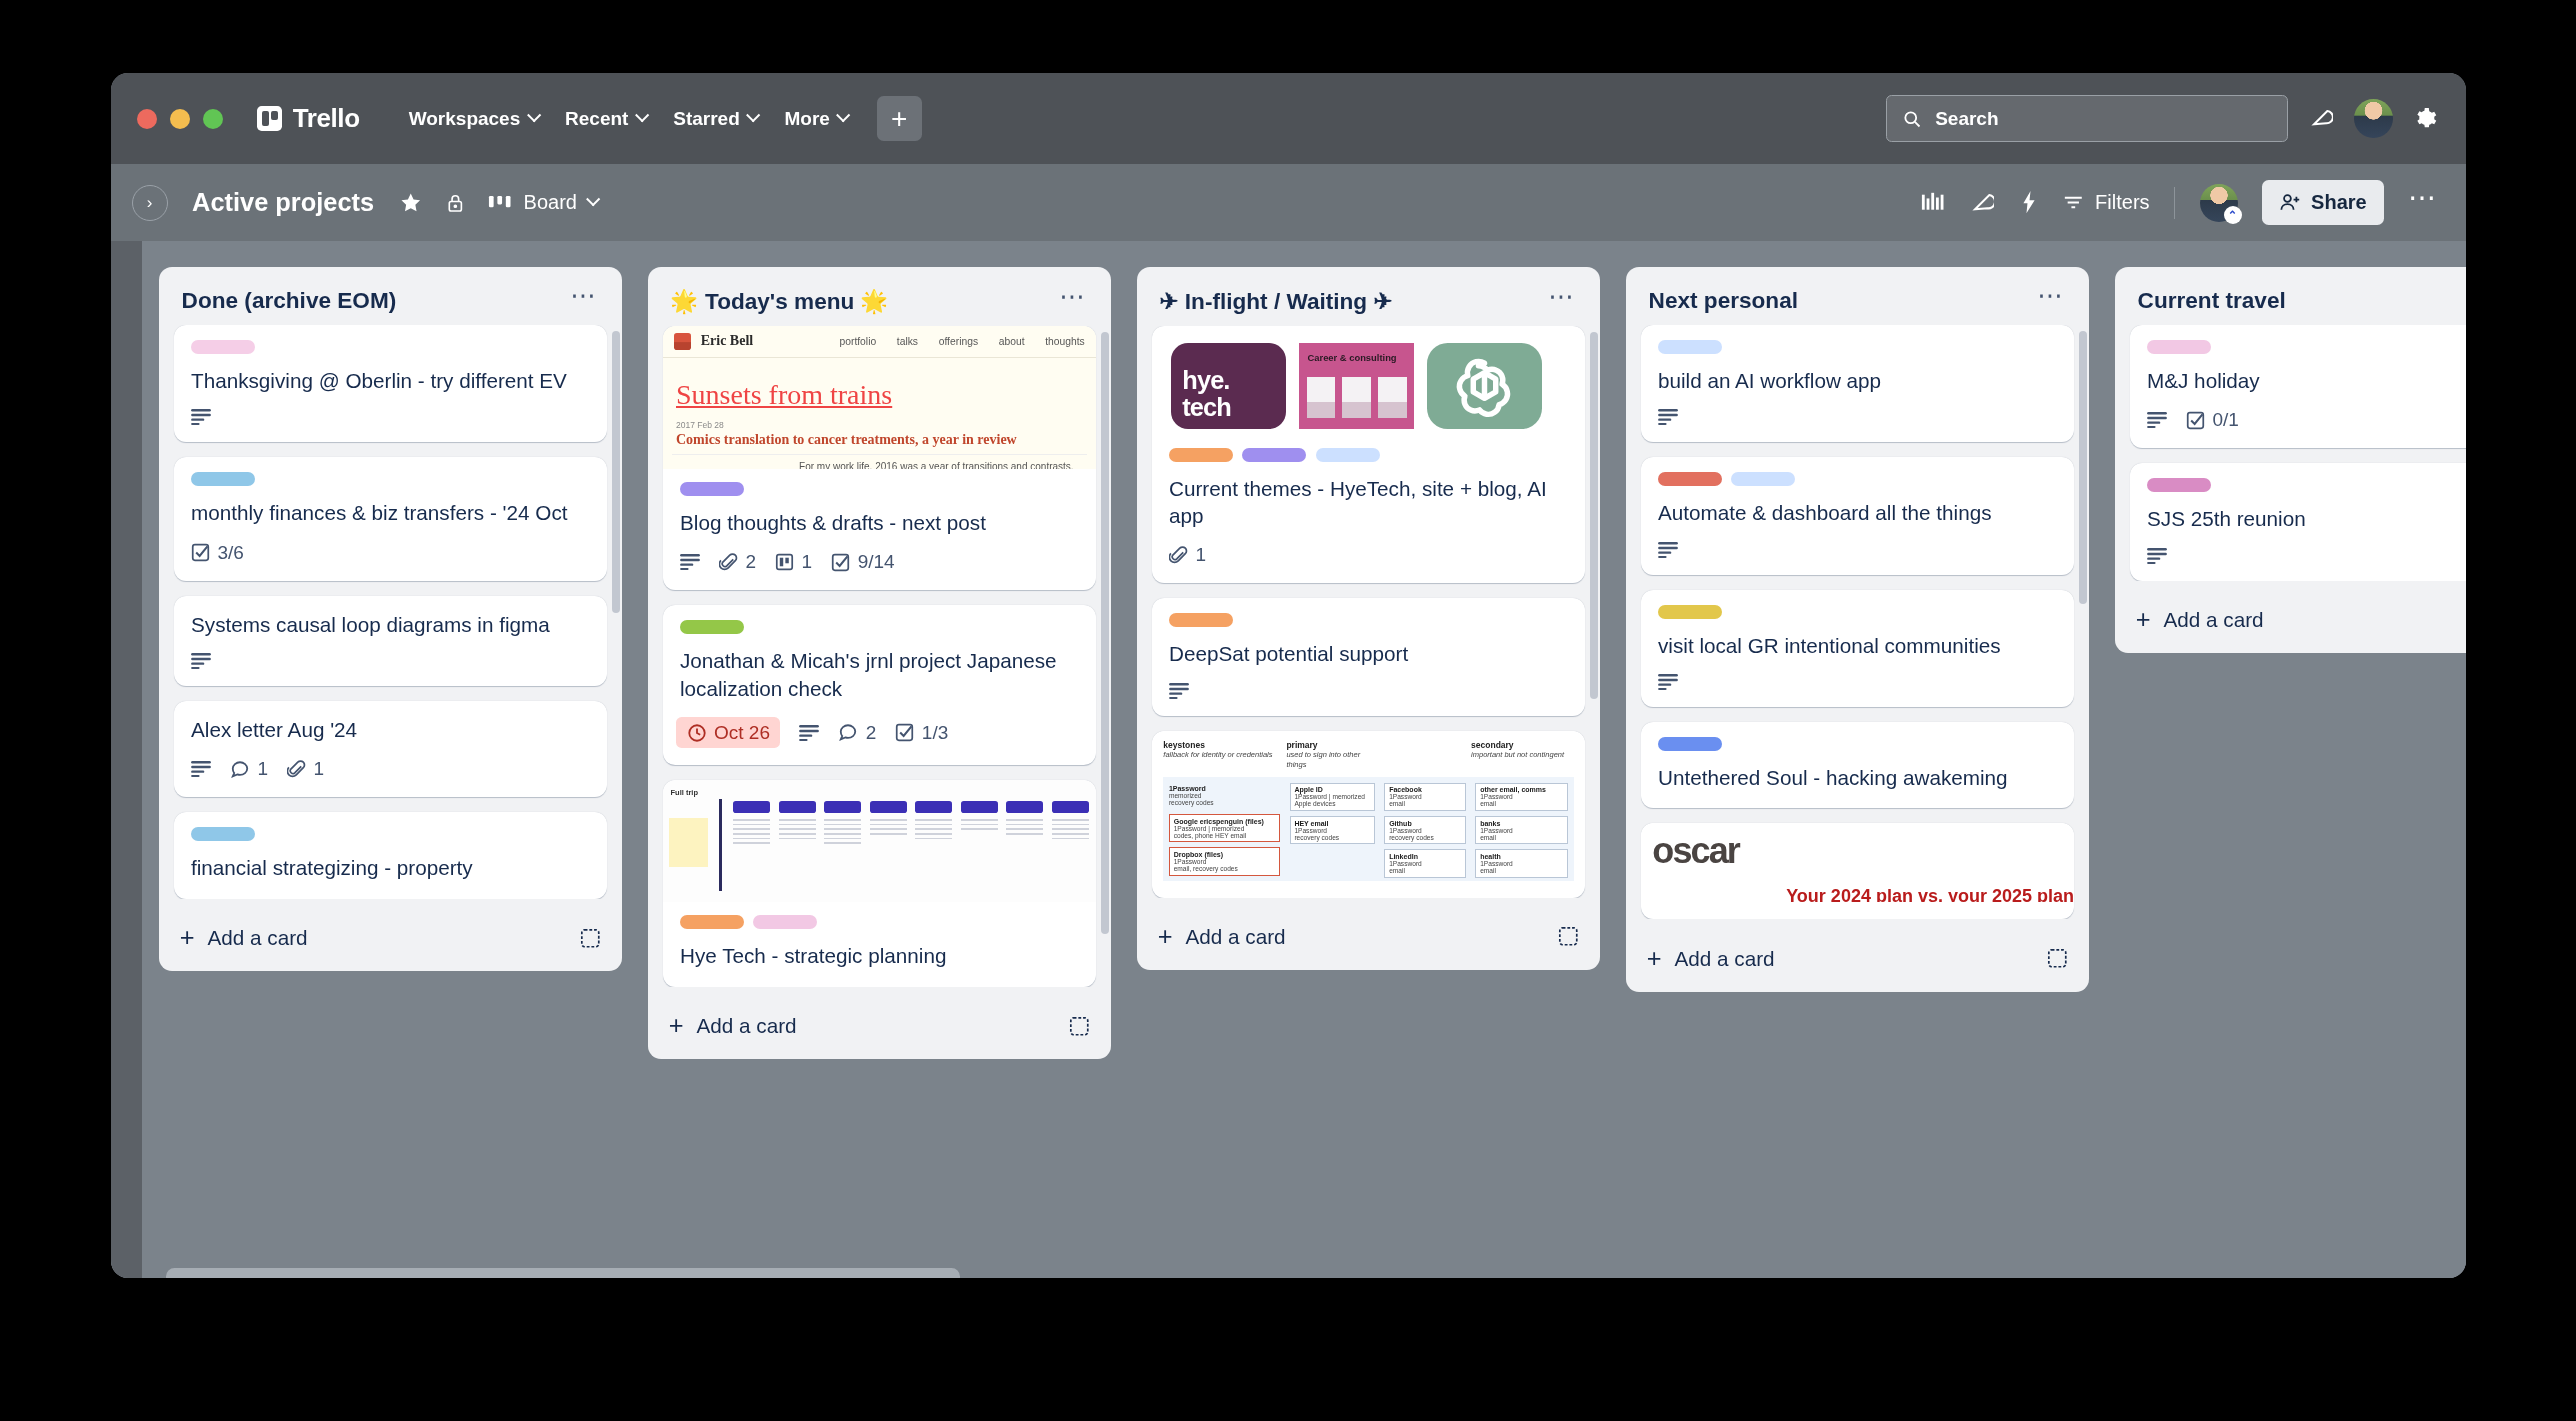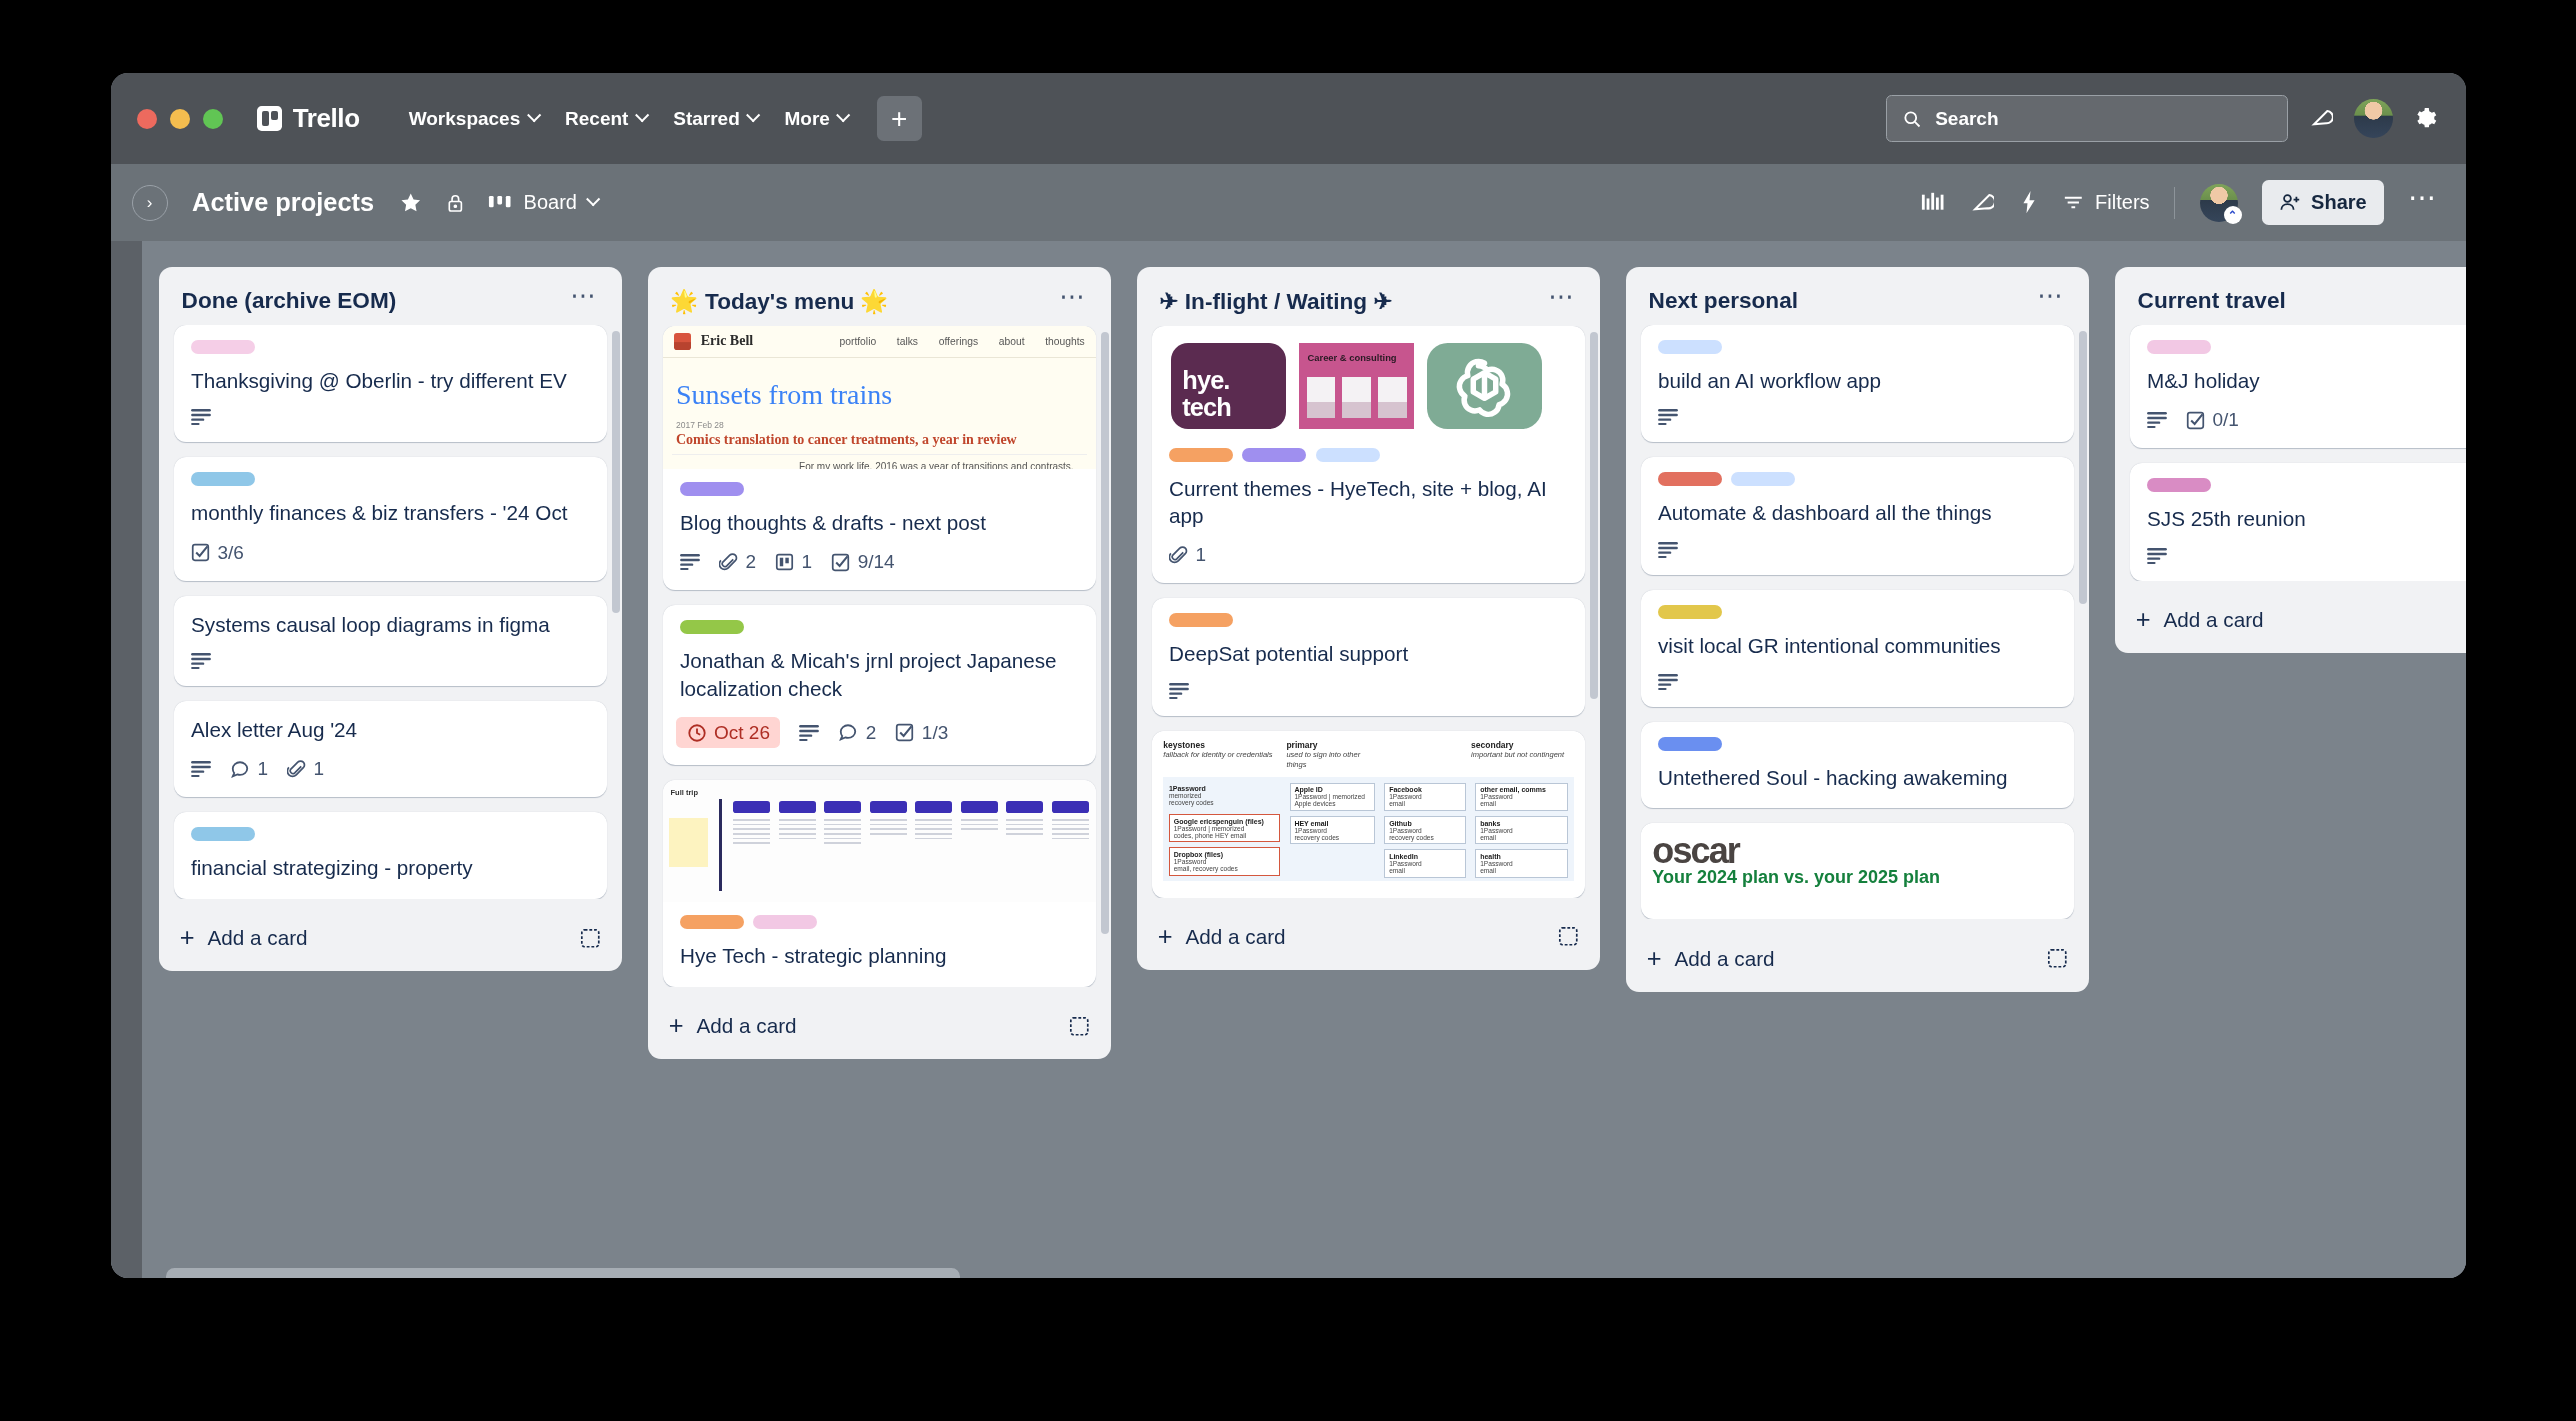--- a/index.html
+++ b/index.html
@@ -222,22 +222,22 @@
 
   
   .cover { width: 100%; height: 143px; background: #fffdf2; position: relative;
            overflow: hidden; border-radius: 12.2px 12.2px 0 0;}
   .ebhead { height: 32px; background: #fffdf2; border-bottom: 0.9px solid #eae6d6;
             display: flex; align-items: center; padding: 0 11.3px; gap: 9.4px; }
   .ebcup { width: 17px; height: 17px; border-radius: 2.8px;
            background: linear-gradient(180deg,#d8543d 0 55%, #b8432f 56% 100%); }
   .ebname { font-family: "Liberation Serif", serif; font-weight: 700; font-size: 14px; color: #2b2b2b; }
   .ebnav { margin-left: auto; display: flex; gap: 20.7px; font-size: 10.3px; color: #575757; text-align: center; }
-  .ebtitle { font-family: "Liberation Serif", serif; font-size: 28px; color: #3b82f6;
-             padding: 20.7px 13px 0 13px; }
+  .ebtitle { font-family: "Liberation Serif", serif; font-size: 28px; color: #ef4444;
+             padding: 20.7px 13px 0 13px; text-decoration: underline; }
   .ebdate { font-size: 8.5px; color: #8a8a8a; padding: 9.4px 13px 0 13px; }
   .ebsub { font-family: "Liberation Serif", serif; font-size: 14px; color: #c0462c;
            font-weight: 700; padding: 1.9px 13px 0 13px; }
   .ebline { font-size: 10px; color: #555; padding: 6.6px 13px 0 13px;
             border-top: 0.9px solid #eee; margin: 5.6px 9.4px 0 9.4px; text-align: right;}
 
   .triobox { display: flex; gap: 13px; padding: 17px 19px 5.6px 19px; }
   .trio { width: 115px; height: 86px; border-radius: 17px; flex: none;
           display:flex; align-items:center; justify-content:center; }
   .hyetech { background: #5b2b50; color: #fff; font-size: 25.4px; font-weight: 800;
@@ -271,21 +271,21 @@
   .kc-body { display:flex; gap: 9.4px; margin-top:7.5px; background:#eef4fb; padding:5.6px; }
   .kc-box { border:0.9px solid #b9c6d6; background:#fff; padding:2.8px 3.8px; margin-bottom:4.7px;}
   .kc-box b { font-size:7px; color:#1a1a1a; display:block; }
   .kc-box span { font-size:6.6px; color:#444; display:block; }
   .kc-box.red { border:1.4px solid #d4573e; }
 
   .oscar-cover { height: 79px; background: #fff; position: relative; overflow: hidden;
                  border-radius: 12.2px 12.2px 0 0; padding: 11.3px 0 0 11.3px; }
   .oscar-logo { font-size: 36px; font-weight: 600; color: #4a4442; letter-spacing: -1.9px;
                 line-height: .9; }
-  .oscar-sub { font-size: 18px; font-weight: 700; color: #15803d; margin-top: 0; }
+  .oscar-sub { font-size: 18px; font-weight: 700; color: #b91c1c; margin-top: 19px; text-align: right; }
 
   
   .hscroll-track {
     position: absolute; left: 31px; right: 0; bottom: 0; height: 28px;
     background: #7b838b;
   }
   .hscroll-thumb {
     position: absolute; left: 24.4px; top: 5.6px; height: 17px; width: 794px;
     background: #a6adb4; border-radius: 8.5px;
   }

